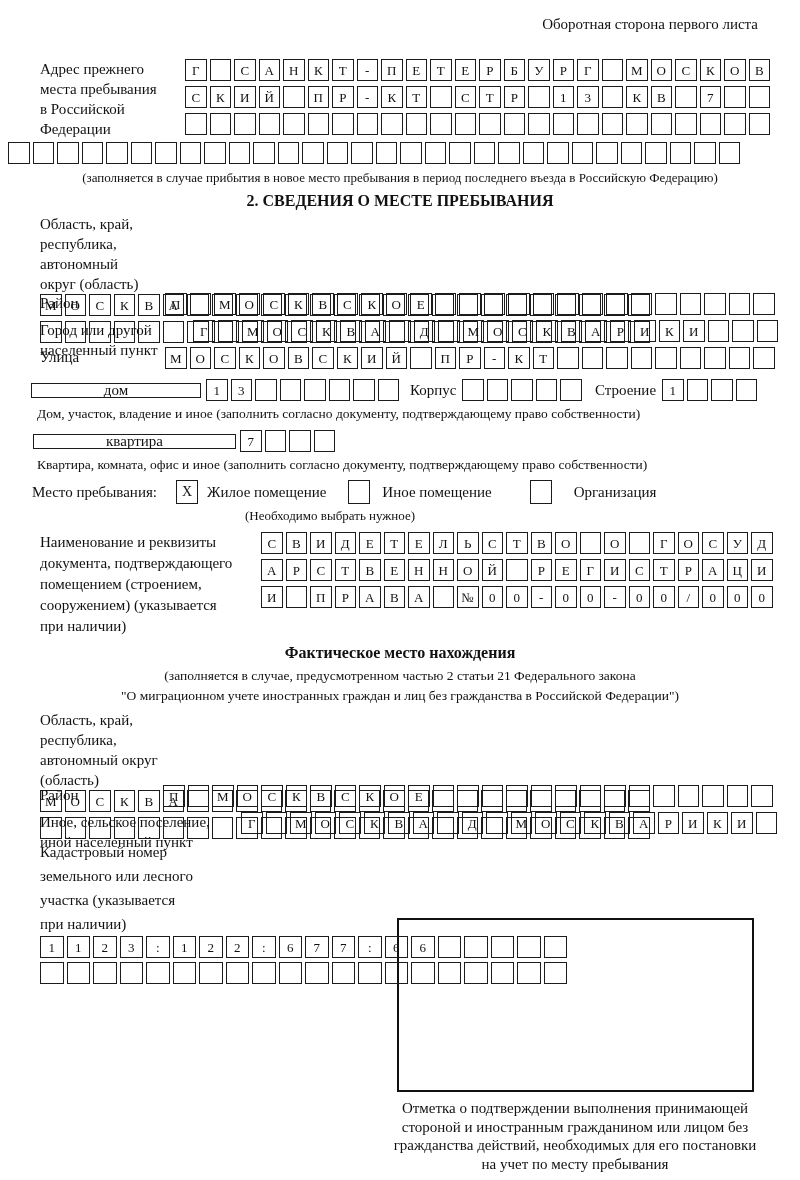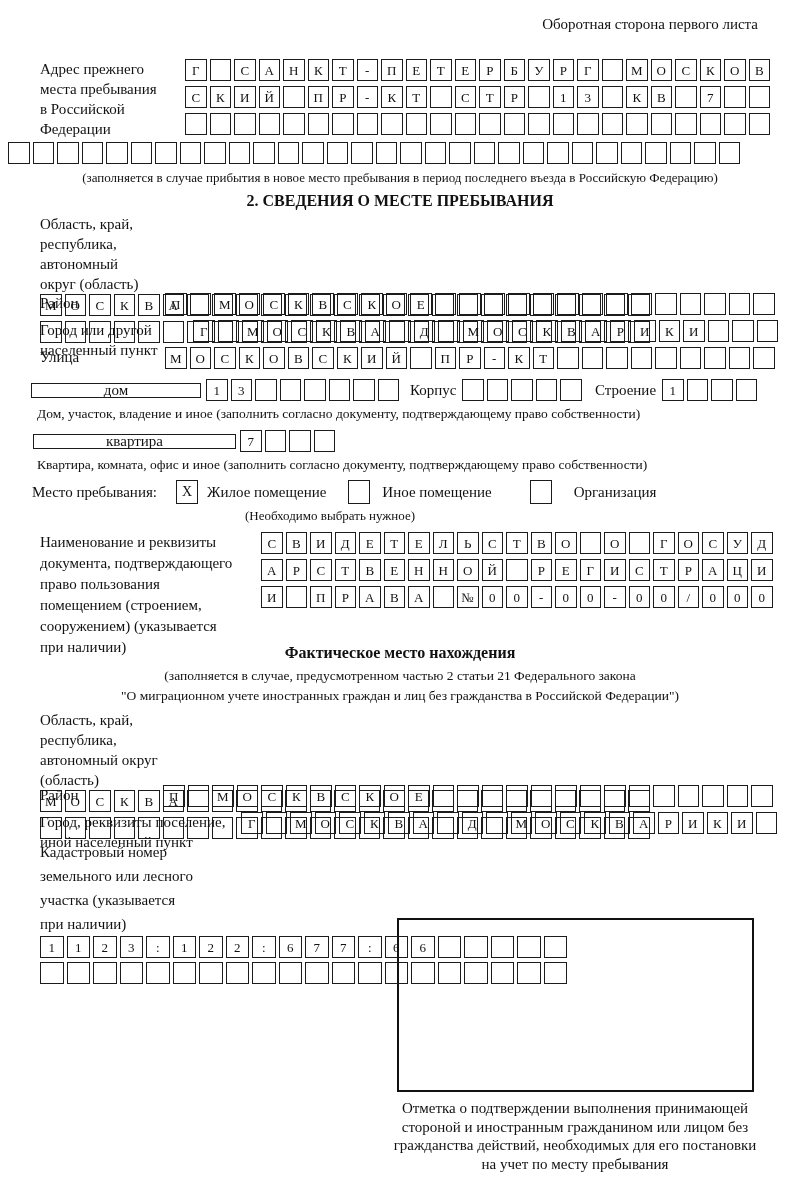--- a/index.html
+++ b/index.html
@@ -387,21 +387,20 @@
     <div class="inlbl" style="margin-left:12px;">Иное помещение</div>
     <div class="chk" style="margin-left:38px;"></div>
     <div class="inlbl" style="margin-left:22px;">Организация</div>
   </div>
   <div class="note" style="padding-left:245px;margin-top:3px;">(Необходимо выбрать нужное)</div>
 
   <div class="frow h81" style="margin-top:7px;">
     <div class="lbl w221 lh21">
       <div>Наименование и реквизиты</div>
       <div>документа, подтверждающего</div>
-      <div>право пользования</div>
       <div>помещением (строением,</div>
       <div>сооружением) (указывается</div>
       <div>при наличии)</div>
     </div>
     <div>
       <div class="cellrow">
           <span class="cell">С</span>
           <span class="cell">В</span>
           <span class="cell">И</span>
           <span class="cell">Д</span>
@@ -567,21 +566,21 @@
         <span class="cell"></span>
         <span class="cell"></span>
         <span class="cell"></span>
         <span class="cell"></span>
         <span class="cell"></span>
       </div>
   </div>
 
   <div class="frow h27">
     <div class="lbl w201">
-      <div>Город, реквизиты поселение,</div>
+      <div>Иное, сельское поселение,</div>
       <div>иной населенный пункт</div>
     </div>
     <div class="cellrow">
         <span class="cell">Г</span>
         <span class="cell"></span>
         <span class="cell">М</span>
         <span class="cell">О</span>
         <span class="cell">С</span>
         <span class="cell">К</span>
         <span class="cell">В</span>

